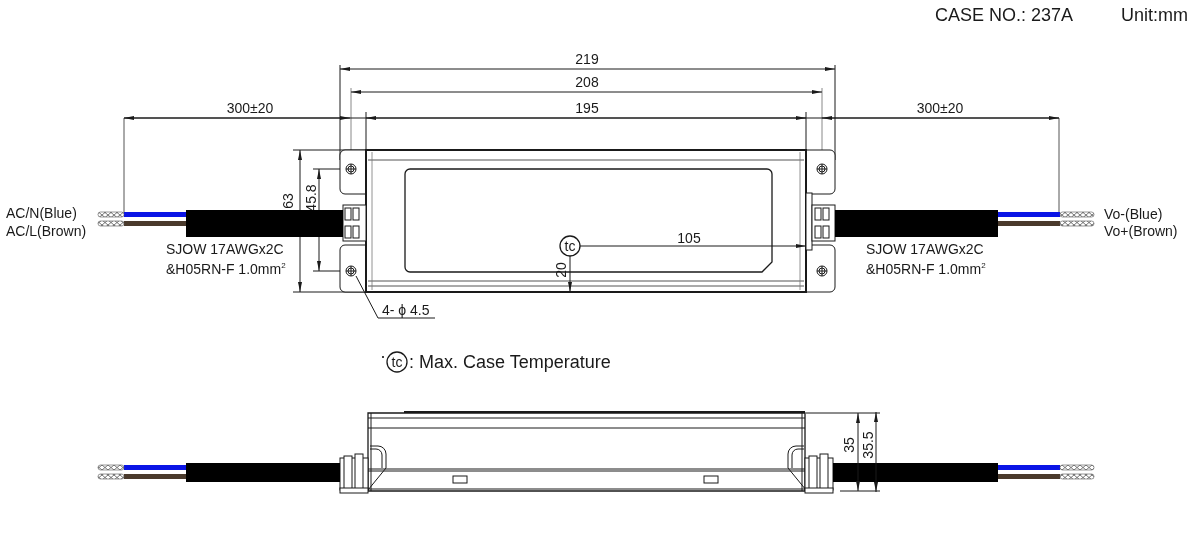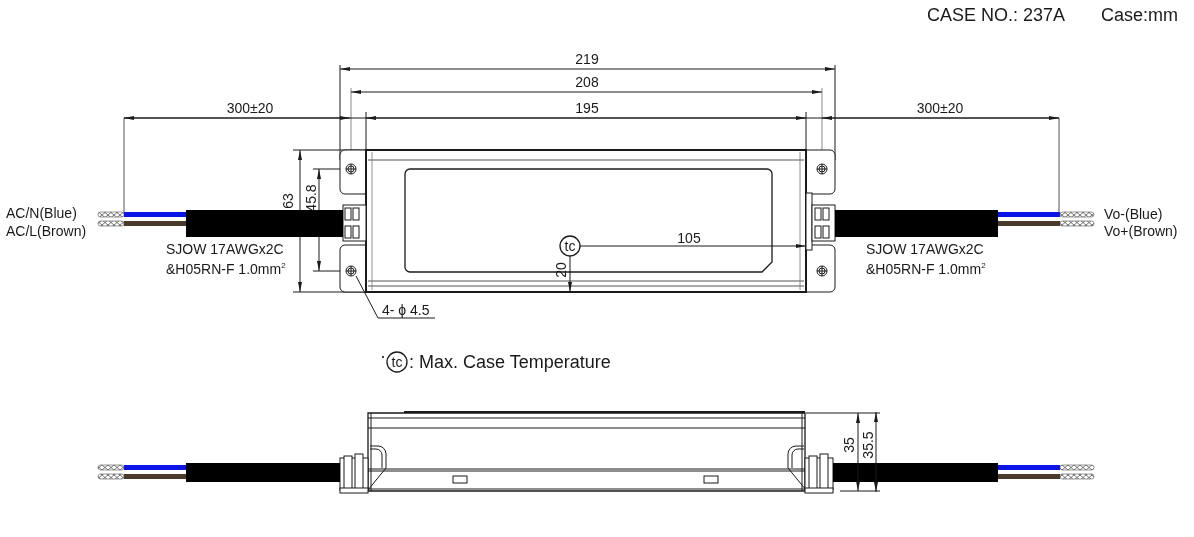--- a/index.html
+++ b/index.html
@@ -1,30 +1,30 @@
 <!DOCTYPE html>
 <html><head>
 <meta charset="utf-8">
 <style>
   html, body { margin: 0; padding: 0; background: #ffffff; }
   body { width: 1194px; height: 537px; position: relative; overflow: hidden;
          font-family: "Liberation Sans", sans-serif; color: #1a1a1a; }
-  .header { position: absolute; top: 5px; right: 16px; font-size: 18px; display: flex; gap: 36px; }
+  .header { position: absolute; top: 5px; right: 6px; font-size: 18px; display: flex; gap: 48px; }
   svg { position: absolute; left: 0; top: 0; }
   svg text { font-family: "Liberation Sans", sans-serif; fill: #1a1a1a; }
   .dim { font-size: 14px; }
   .lbl { font-size: 14px; }
   .cap { font-size: 18px; }
 </style>
 </head>
 <body>
 
 <div class="header">
   <span>CASE NO.: 237A</span>
-  <span>Case:mm</span>
+  <span>Unit:mm</span>
 </div>
 
 <svg width="1194" height="537" viewBox="0 0 1194 537">
   <defs>
     <marker id="arr" markerWidth="10" markerHeight="6" refX="10" refY="3" orient="auto-start-reverse" markerUnits="userSpaceOnUse">
       <path d="M0,1 L10,3 L0,5 Z" fill="#1a1a1a"></path>
     </marker>
     <pattern id="strand" width="6" height="5" patternUnits="userSpaceOnUse">
       <rect width="6" height="5" fill="#fff"></rect>
       <path d="M0,0 L6,5 M0,5 L6,0" stroke="#555" stroke-width="0.8"></path>

